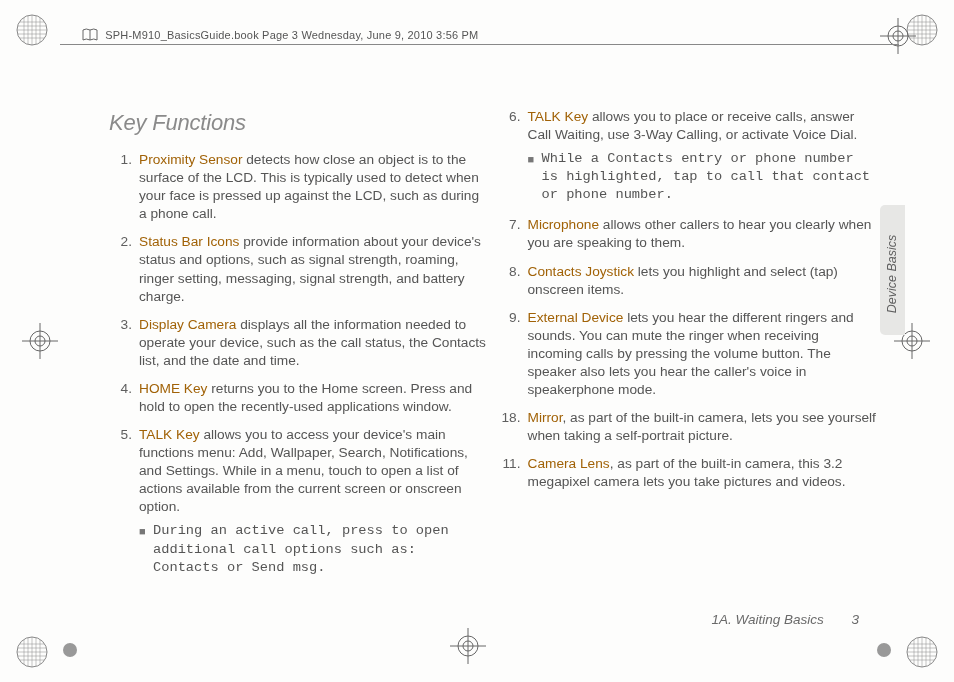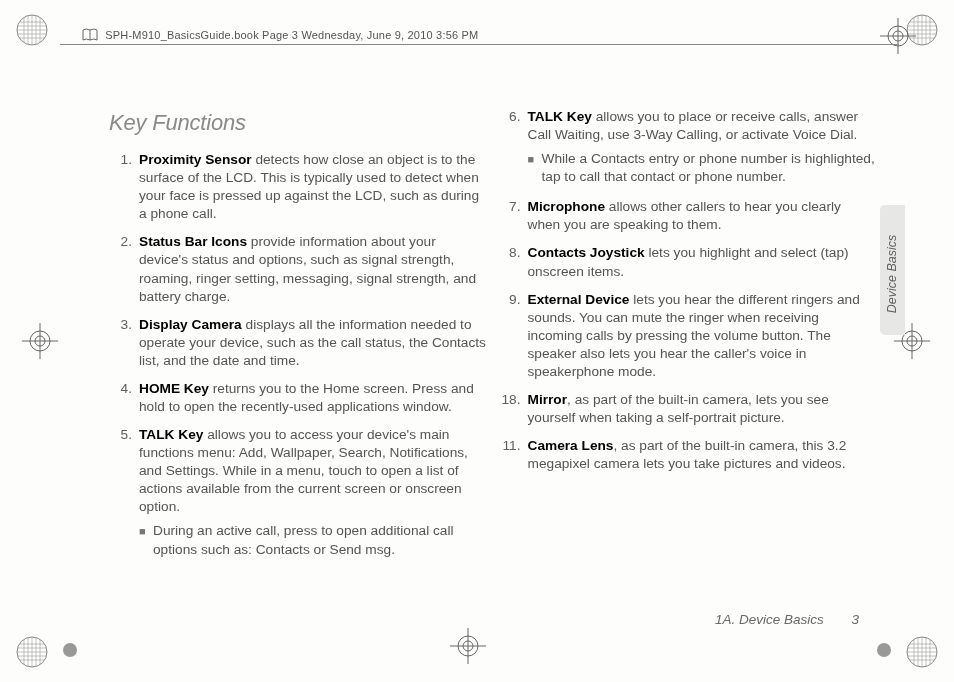--- a/index.html
+++ b/index.html
@@ -67,38 +67,39 @@
       text-align: right;
       padding-right: 7px;
       color: #5f5f5f;
       flex-shrink: 0;
       font-size: 13.7px;
     }
     .body {
       flex: 1;
     }
     .term {
-      font-weight: bold;
-      color: #000000;
+      font-weight: normal;
+      color: #a16207;
     }
     .sub {
       display: flex;
       margin-top: 6px;
       margin-bottom: 2px;
     }
     .sub-bullet {
       width: 14px;
       text-align: left;
       flex-shrink: 0;
       font-size: 11px;
       color: #777;
       padding-top: 2px;
     }
     .sub-body {
       flex: 1;
+      font-family: Liberation Mono, monospace;
     }
     .side-tab {
       position: absolute;
       right: 49px;
       top: 205px;
       width: 25px;
       height: 130px;
       background: #e7e7e5;
       border-radius: 5px 0 0 5px;
     }
@@ -360,15 +361,15 @@
           <div class="num">11.</div>
           <div class="body">
             <div><span class="term">Camera Lens</span>, as part of the built-in camera, this 3.2 megapixel camera lets you take pictures and videos.</div>
           </div>
         </div>
       </div>
   </div>
 </div>
 
 <div class="footer">
-  <span class="section-name">1A. Device Basics</span>
+  <span class="section-name">1A. Waiting Basics</span>
   <span class="pagenum">3</span>
 </div>
 
 </body></html>

